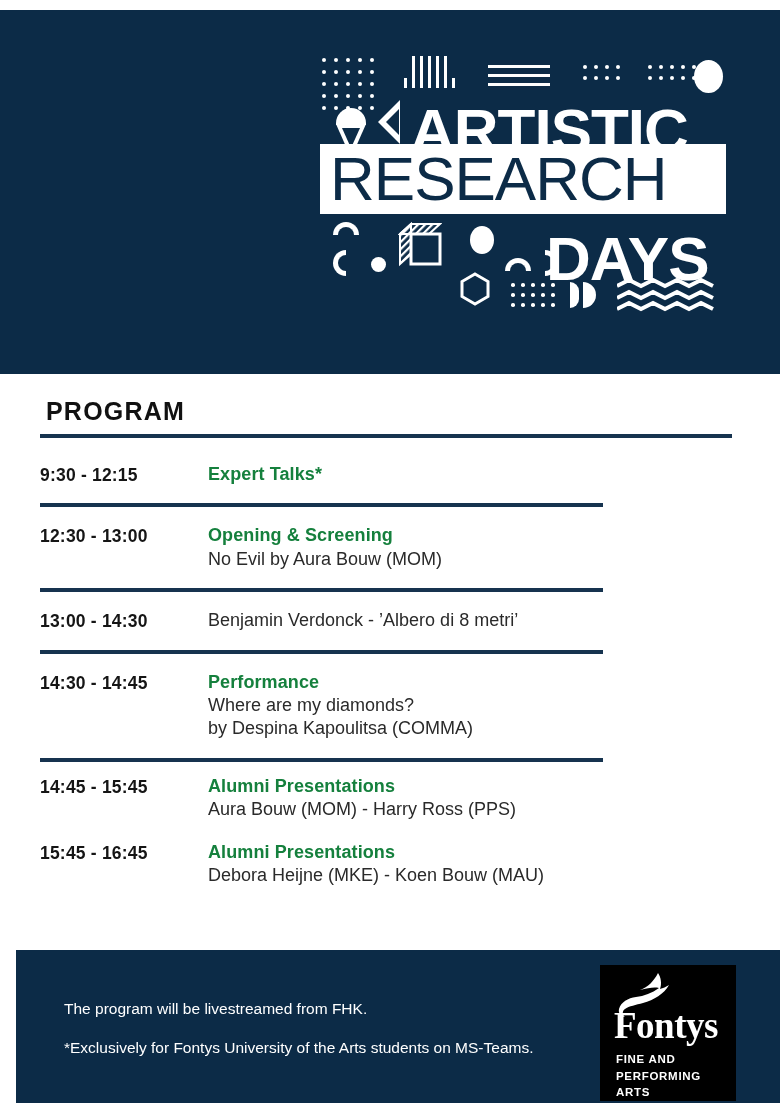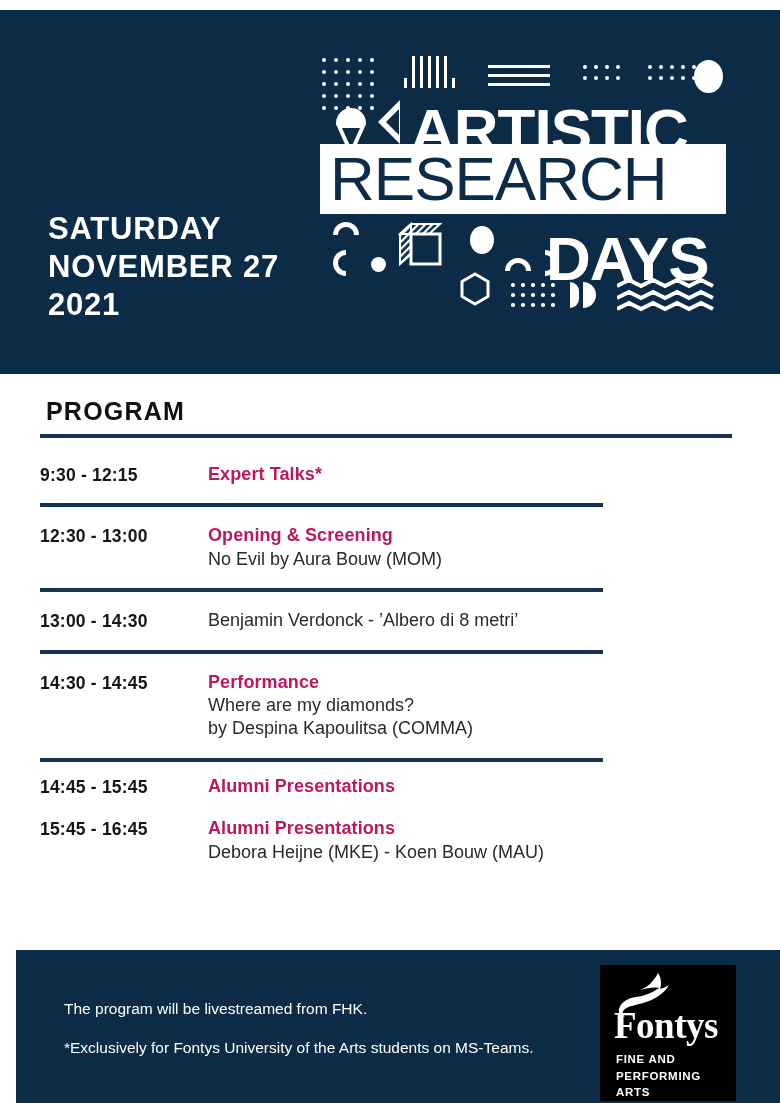--- a/index.html
+++ b/index.html
@@ -183,21 +183,21 @@
     color: #151515;
     letter-spacing: 0.2px;
     line-height: 1.28;
     padding-top: 1px;
     white-space: pre;
   }
   .row-detail { flex: 1 1 auto; }
   .row-heading {
     font-size: 18px;
     font-weight: bold;
-    color: #be185d;
+    color: #15803d;
     line-height: 1.3;
     letter-spacing: 0.1px;
   }
   .row-sub {
     font-size: 18px;
     font-weight: normal;
     color: #2a2a2a;
     line-height: 1.3;
   }
   .row-sub span { display: block; }
@@ -387,25 +387,20 @@
     </div>
 
     <div class="deco wave-wrap" style="left:617px; top:268px;">
       <svg width="98" height="34" viewBox="0 0 98 34" aria-hidden="true">
         <polyline points="0,8 12,2 24,8 36,2 48,8 60,2 72,8 84,2 96,8" fill="none" stroke="#ffffff" stroke-width="4"></polyline>
         <polyline points="0,20 12,14 24,20 36,14 48,20 60,14 72,20 84,14 96,20" fill="none" stroke="#ffffff" stroke-width="4"></polyline>
         <polyline points="0,31 12,25 24,31 36,25 48,31 60,25 72,31 84,25 96,31" fill="none" stroke="#ffffff" stroke-width="4"></polyline>
       </svg>
     </div>
 
-    <div class="date-block">
-      <span class="date-line">SATURDAY</span>
-      <span class="date-line">NOVEMBER 27</span>
-      <span class="date-line">2021</span>
-    </div>
   </div>
 
   <div class="program">
     <div class="program-title">PROGRAM</div>
     <div class="rule rule-top"></div>
 
     <div class="rows">
 
       <div class="row">
         <div class="row-body">
@@ -454,20 +449,23 @@
           </div>
         </div>
         <div class="row-rule"></div>
       </div>
 
       <div class="row tight">
         <div class="row-body">
           <div class="row-time">14:45 - 15:45</div>
           <div class="row-detail">
             <div class="row-heading">Alumni Presentations</div>
+            <div class="row-sub">
+              <span>Aura Bouw (MOM) - Harry Ross (PPS)</span>
+            </div>
           </div>
         </div>
       </div>
 
       <div class="row tight">
         <div class="row-body">
           <div class="row-time">15:45 - 16:45</div>
           <div class="row-detail">
             <div class="row-heading">Alumni Presentations</div>
             <div class="row-sub">

